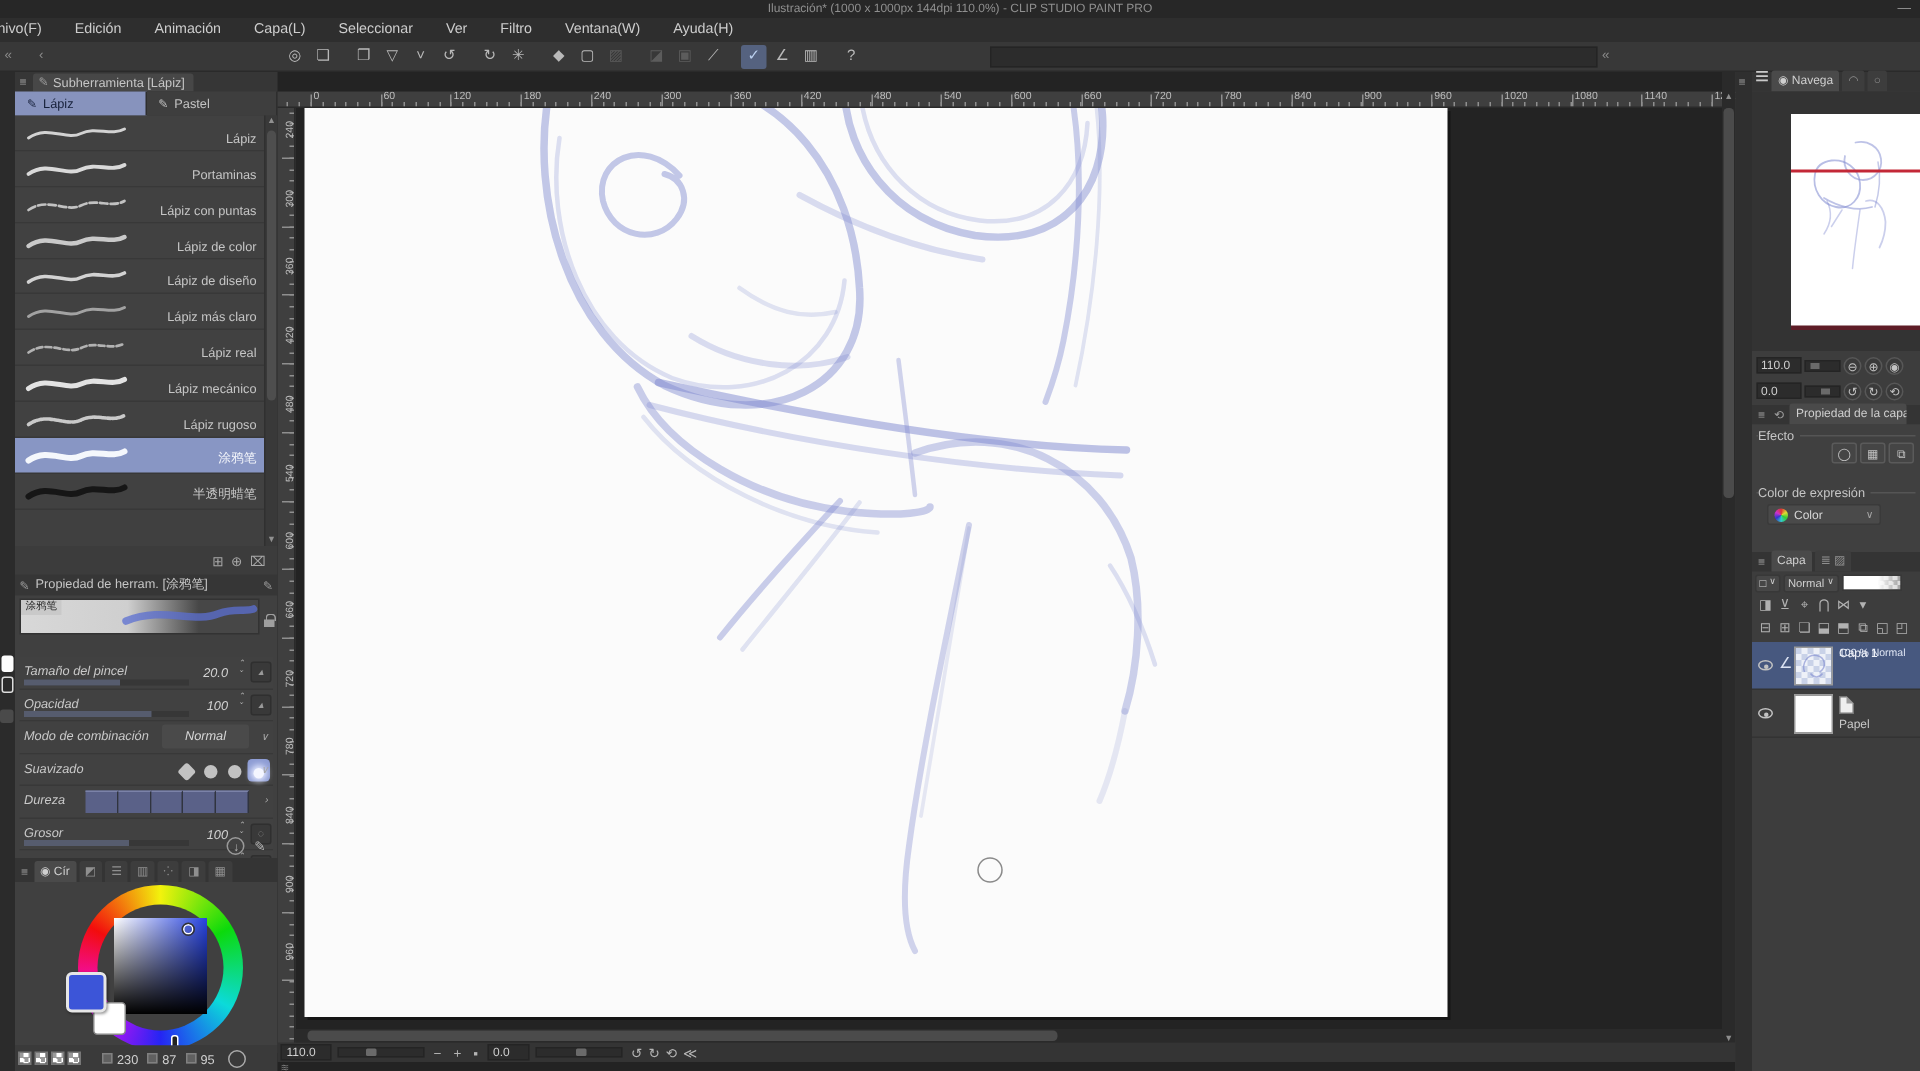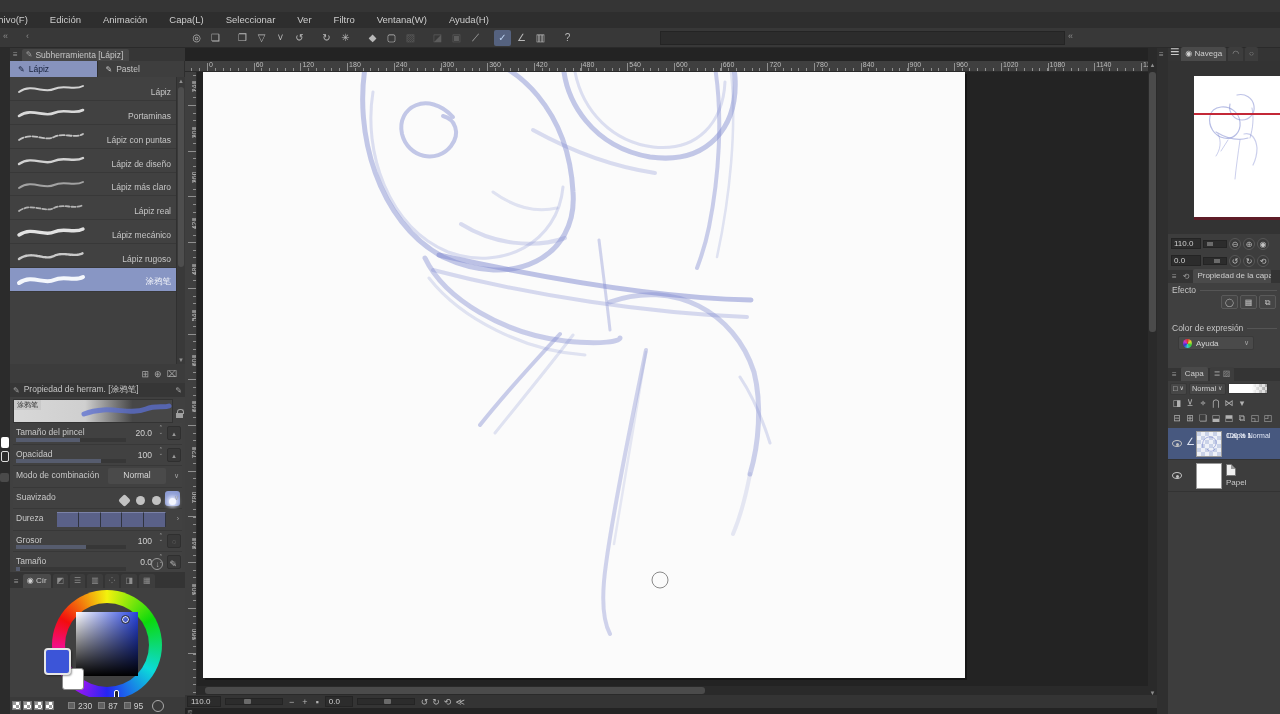--- a/index.html
+++ b/index.html
@@ -52,21 +52,21 @@
   #st-footer { left:0; top:316px; width:175px; height:19px; background:#3c3c3c; display:flex; justify-content:flex-end; align-items:center; gap:5px; padding-right:8px; }
   #st-footer .gl { font-size:9px; color:#a8a8a8; }
 
   
   #toolprop { left:10px; top:383px; width:175px; height:189px; background:#404040; }
   #tp-hdr { left:0; top:0; width:175px; height:14px; }
   #tp-preview { left:3px; top:16px; width:160px; height:24px; background:linear-gradient(to right,#d8d8d8 0%,#cfcfcf 45%,#474747 75%); border:1px solid #333; }
   #tp-chip { left:4px; top:17px; background:#c9c9c9; color:#2a2a2a; font-size:7px; padding:0 3px; line-height:10px; }
   #tp-lock { left:166px; top:30px; width:7px; height:5px; background:#9f9f9f; }
   #tp-lock:before { content:""; position:absolute; left:1px; top:-4px; width:5px; height:4px; border:1px solid #9f9f9f; border-bottom:none; border-radius:3px 3px 0 0; }
-  #prop-rows { left:3px; top:40px; width:169px; }
+  #prop-rows { left:3px; top:55px; width:169px;font-style:italic; }
   .prop-row { position:relative; height:21.5px; border-bottom:1px solid #383838; background:#414141; }
   .prop-row .plbl { position:absolute; left:3px; top:4px; font-size:8.5px; color:#c9c9c9; white-space:nowrap; }
   .ptrack { position:absolute; left:3px; bottom:2px; height:4px; width:110px; background:#373737; }
   .ptrack .fill { height:100%; background:#565c6e; }
   .pval { position:absolute; right:30px; top:5px; font-size:8.5px; color:#d2d2d2; }
   .pstep { position:absolute; right:19px; top:2px; font-size:5px; color:#b0b0b0; line-height:4.5px; text-align:center; }
   .pico { position:absolute; right:1px; top:3px; width:14px; height:14px; background:#393939; border:1px solid #2f2f2f; border-radius:2px; font-size:7px; color:#9a9a9a; text-align:center; line-height:13px; }
   .pdrop { position:absolute; left:95px; right:16px; top:2px; bottom:3px; background:#4a4a4a; border-radius:2px; font-size:8.5px; color:#d6d6d6; text-align:center; line-height:15px; }
   .pchev { position:absolute; right:3px; top:6px; font-size:7px; color:#a5a5a5; }
   .sm-ic { position:absolute; top:3px; width:15px; height:15px; text-align:center; }
@@ -174,20 +174,24 @@
   .ly-name { position:absolute; left:58px; top:3px; font-size:8px; color:#eef1f8; white-space:nowrap; }
   .layer-row:not(.sel) .ly-name { color:#c9c9c9; }
   .paper-ic { position:absolute; left:58px; top:4px; width:10px; height:12px; background:#efefef; border:1px solid #777; }
   .paper-ic:after { content:""; position:absolute; right:-1px; top:-1px; border-style:solid; border-width:0 5px 5px 0; border-color:transparent #3d3d3d #9a9a9a transparent; }
 </style>
 </head>
 <body>
 
 <div id="app">
 
+  <div class="abs" id="titlebar">
+    <div id="title-text">Ilustración* (1000 x 1000px 144dpi 110.0%) - CLIP STUDIO PAINT PRO</div>
+    <div class="abs" id="minimize">—</div>
+  </div>
 
   <div class="abs" id="menubar">
       <span class="menu-item">Archivo(F)</span>
       <span class="menu-item">Edición</span>
       <span class="menu-item">Animación</span>
       <span class="menu-item">Capa(L)</span>
       <span class="menu-item">Seleccionar</span>
       <span class="menu-item">Ver</span>
       <span class="menu-item">Filtro</span>
       <span class="menu-item">Ventana(W)</span>
@@ -266,20 +270,26 @@
           <span class="lbl">Portaminas</span>
         </div>
         <div class="brush-row">
           <svg width="70" height="16" viewBox="0 0 70 16">
     <path d="M3,11 C16,2 28,13 38,8 C48,3 58,10 67,5" fill="none" stroke="#e2e2e2" stroke-width="1.8" stroke-linecap="round" opacity="0.8" stroke-dasharray="5,2"></path>
           </svg>
           <span class="lbl">Lápiz con puntas</span>
         </div>
         <div class="brush-row">
           <svg width="70" height="16" viewBox="0 0 70 16">
+    <path d="M3,11 C16,2 28,13 38,8 C48,3 58,10 67,5" fill="none" stroke="#e2e2e2" stroke-width="3" stroke-linecap="round" opacity="0.85"></path>
+          </svg>
+          <span class="lbl">Lápiz de color</span>
+        </div>
+        <div class="brush-row">
+          <svg width="70" height="16" viewBox="0 0 70 16">
     <path d="M3,11 C16,2 28,13 38,8 C48,3 58,10 67,5" fill="none" stroke="#e2e2e2" stroke-width="2.4" stroke-linecap="round" opacity="0.9"></path>
           </svg>
           <span class="lbl">Lápiz de diseño</span>
         </div>
         <div class="brush-row">
           <svg width="70" height="16" viewBox="0 0 70 16">
     <path d="M3,11 C16,2 28,13 38,8 C48,3 58,10 67,5" fill="none" stroke="#e2e2e2" stroke-width="2" stroke-linecap="round" opacity="0.6"></path>
           </svg>
           <span class="lbl">Lápiz más claro</span>
         </div>
@@ -299,20 +309,26 @@
           <svg width="70" height="16" viewBox="0 0 70 16">
     <path d="M3,11 C16,2 28,13 38,8 C48,3 58,10 67,5" fill="none" stroke="#e2e2e2" stroke-width="2.4" stroke-linecap="round" opacity="0.85" stroke-dasharray="2,1"></path>
           </svg>
           <span class="lbl">Lápiz rugoso</span>
         </div>
         <div class="brush-row sel">
           <svg width="70" height="16" viewBox="0 0 70 16">
     <path d="M3,11 C16,2 28,13 38,8 C48,3 58,10 67,5" fill="none" stroke="#fafcff" stroke-width="4" stroke-linecap="round" opacity="0.95"></path>
           </svg>
           <span class="lbl">涂鸦笔</span>
+        </div>
+        <div class="brush-row">
+          <svg width="70" height="16" viewBox="0 0 70 16">
+    <path d="M3,11 C16,2 28,13 38,8 C48,3 58,10 67,5" fill="none" stroke="#161616" stroke-width="4" stroke-linecap="round" opacity="1"></path>
+          </svg>
+          <span class="lbl">半透明蜡笔</span>
         </div>
       </div>
     <div class="abs" id="st-scroll">
       <span style="position:absolute;left:1px;top:1px">▲</span>
       <div class="thumb"></div>
       <span style="position:absolute;left:1px;bottom:1px">▼</span>
     </div>
     <div class="abs" id="st-footer">
         <span class="gl">⊞</span>
         <span class="gl">⊕</span>
@@ -833,21 +849,21 @@
       <div class="grp-line" style="top:7px"></div>
       <div id="fx-row">
           <span class="fx-btn">◯</span>
           <span class="fx-btn">▦</span>
           <span class="fx-btn">⧉</span>
         </div>
       <span class="grp-lbl" style="top:40px">Color de expresión</span>
       <div class="grp-line" style="top:45px"></div>
       <div id="expr-drop">
         <span class="wheel"></span>
-        <span class="t">Ayuda</span>
+        <span class="t">Color</span>
         <span class="c">∨</span>
       </div>
     </div>
 
     <div class="abs" id="layer-panel">
       <div class="abs" id="ly-tabs">
         <span class="gl" style="font-size:8px;color:#9f9f9f;padding:0 2px 2px">≡</span>
         <span class="ctab sel">Capa</span>
         <span class="ctab" id="ly-extra-tabs">≣ ▨</span>
       </div>

